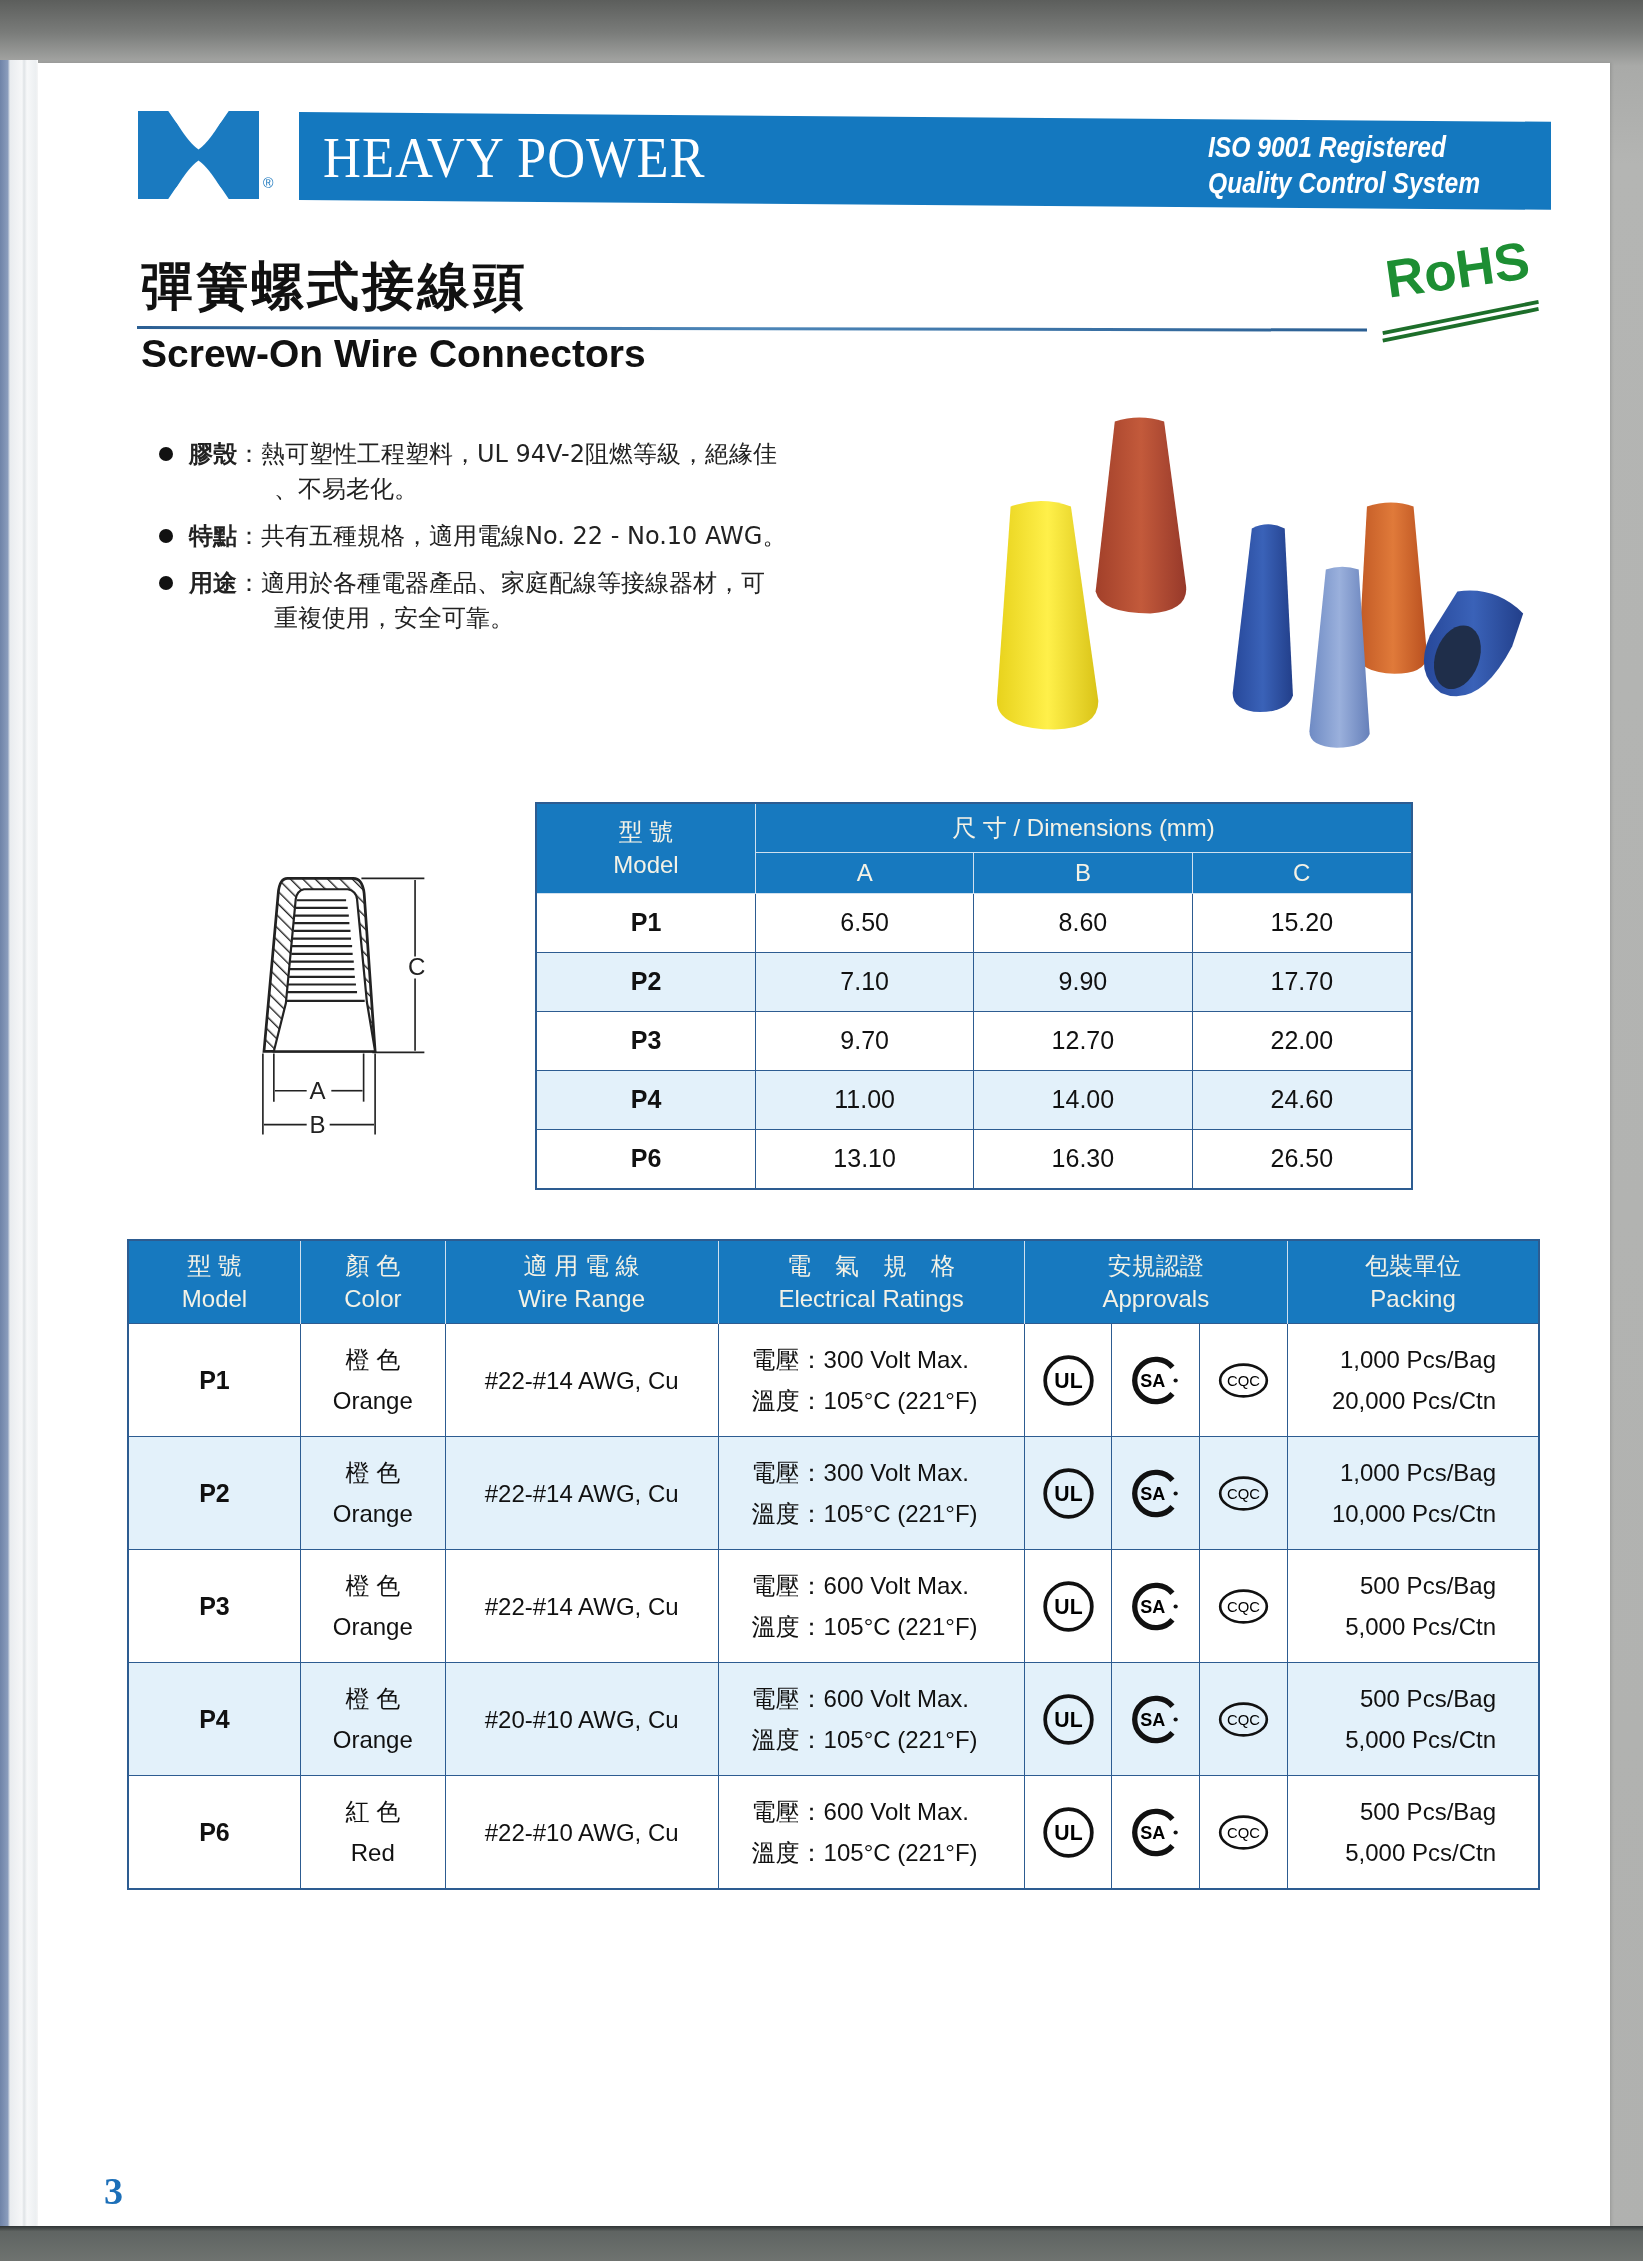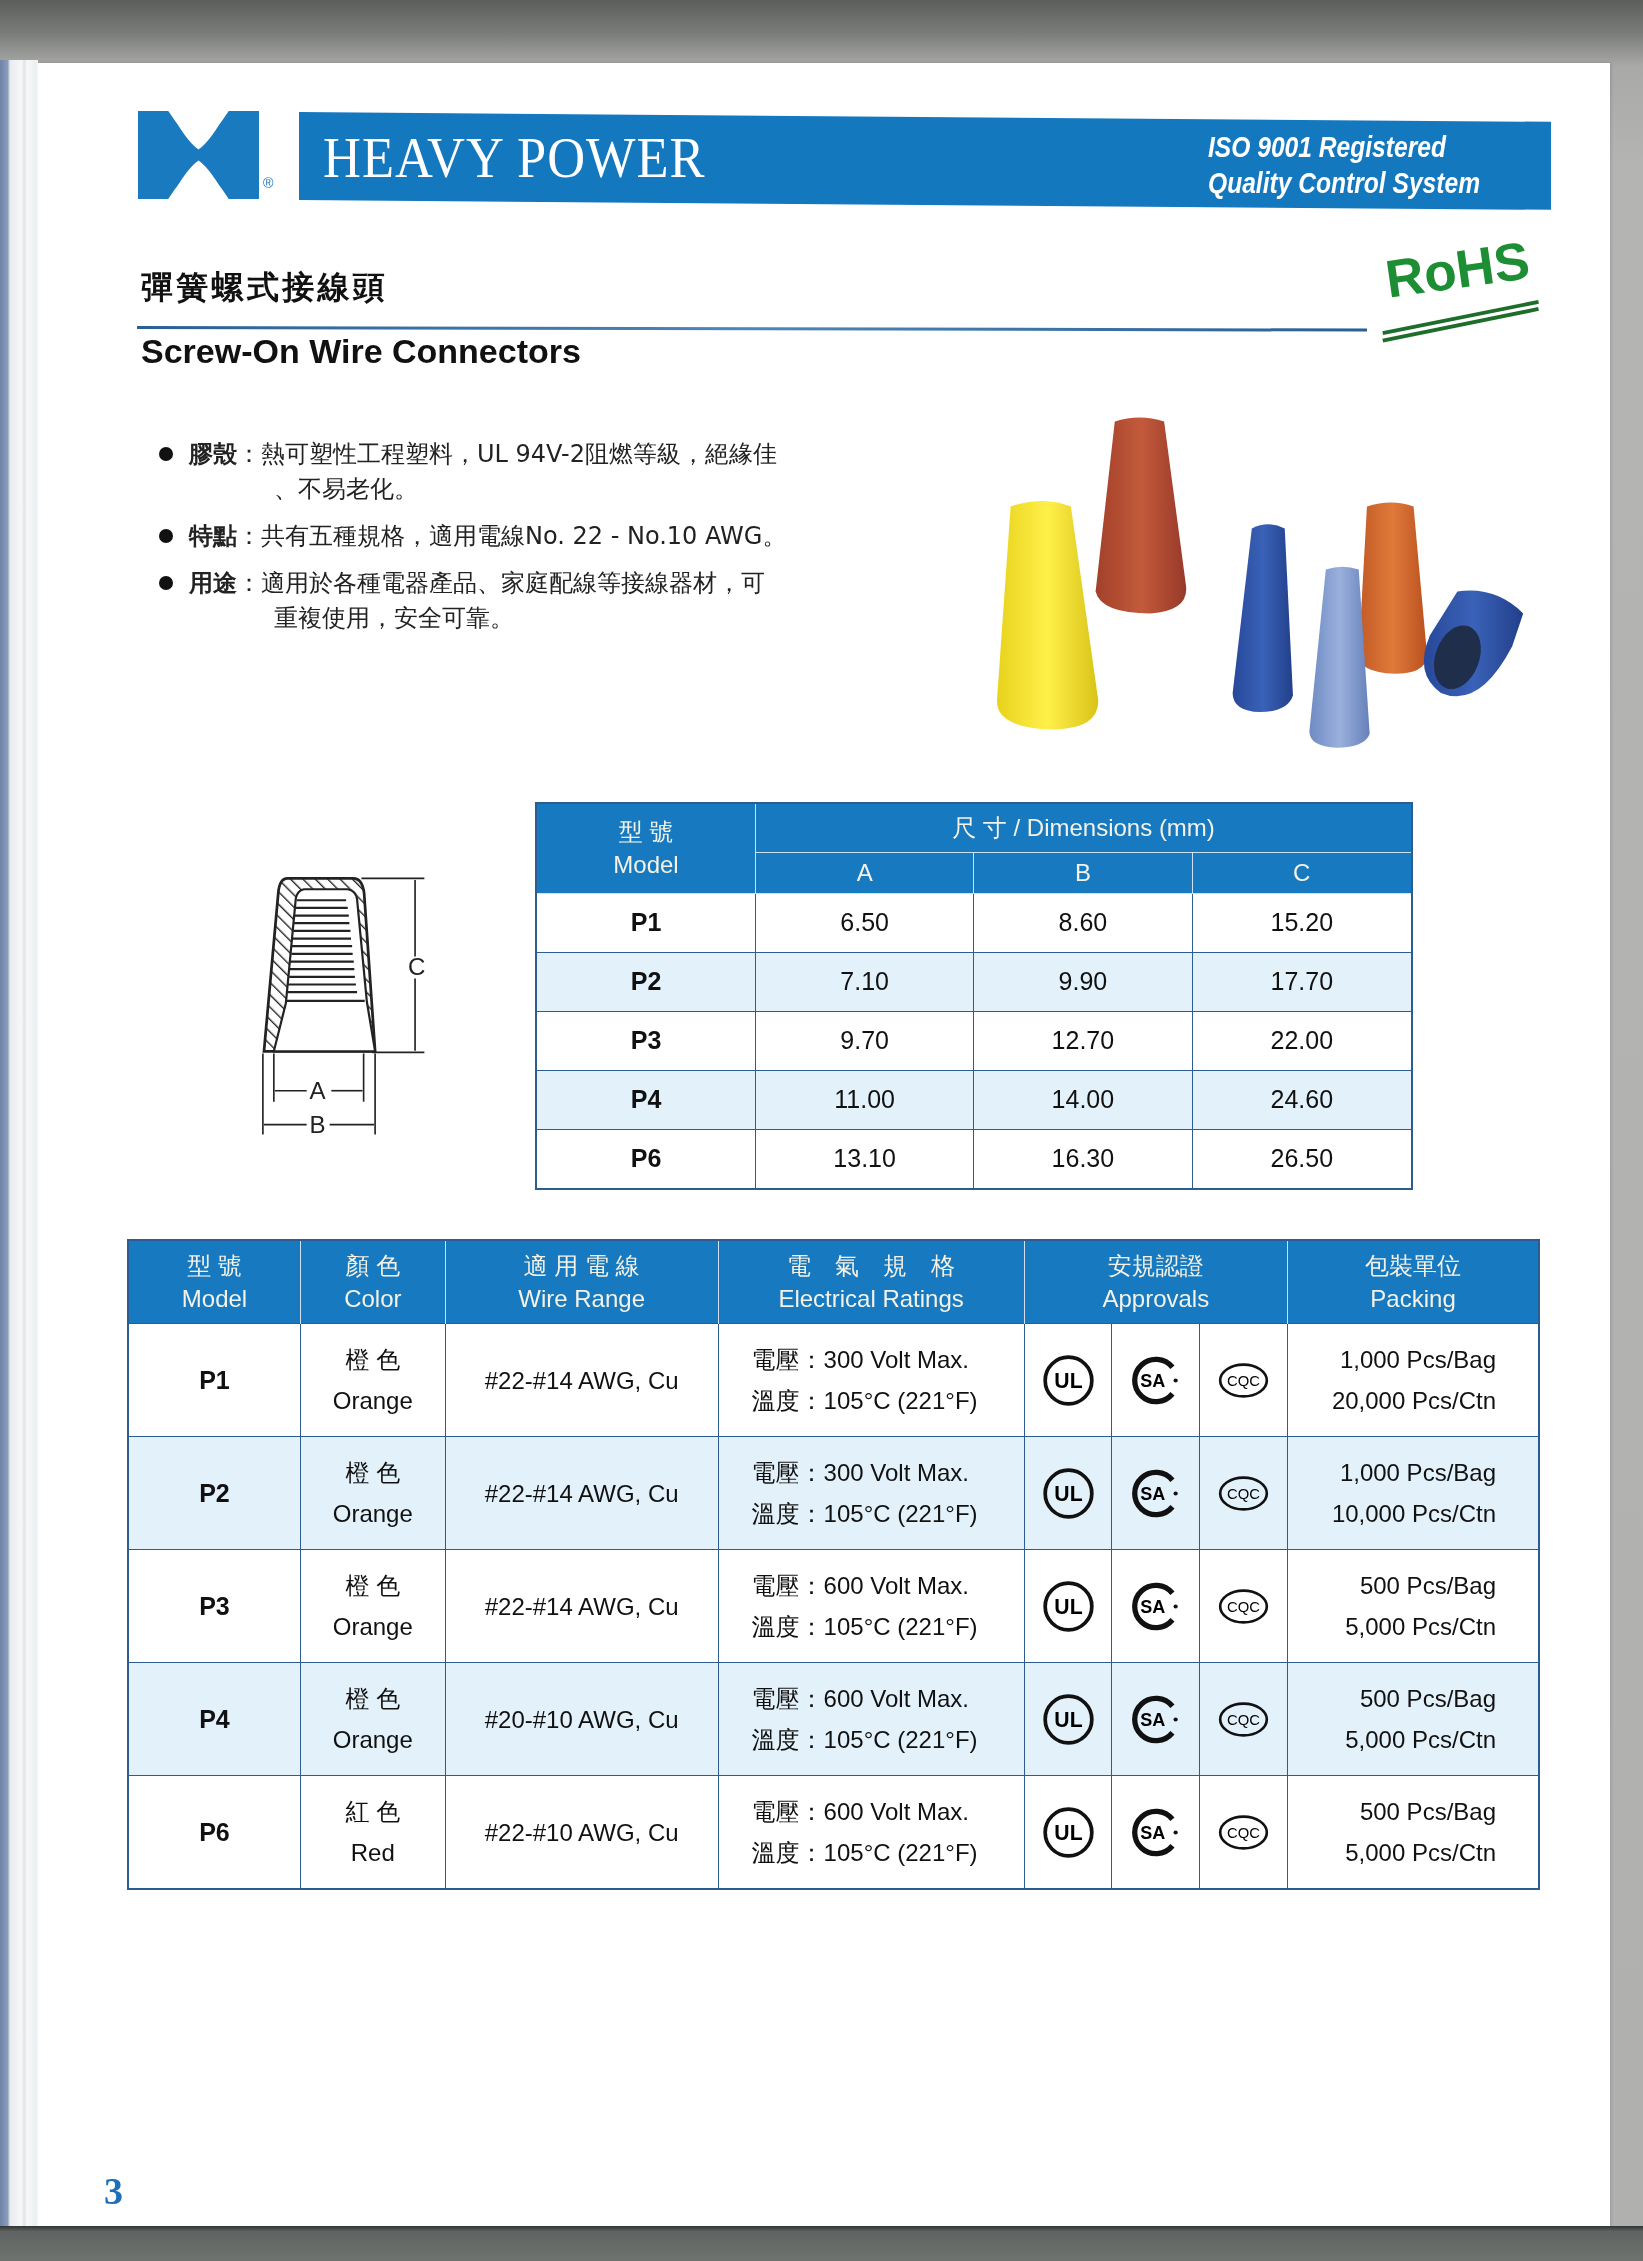--- a/index.html
+++ b/index.html
@@ -39,30 +39,30 @@
     transform: scaleX(0.92); transform-origin: left center;
   }
   .iso {
     position: absolute; left: 1208px; top: 129px; color: #fff; font-weight: bold; font-style: italic;
     font-size: 30px; line-height: 36px;
     transform: scaleX(0.82); transform-origin: left top;
   }
 
   
   .title-zh {
-    position: absolute; left: 141px; top: 266px; font-size: 32px; font-weight: bold; letter-spacing: 3.3px;
+    position: absolute; left: 141px; top: 252px; font-size: 52px; font-weight: bold; letter-spacing: 3.3px;
     font-family: "DejaVu Sans", sans-serif;
   }
   .title-rule {
     position: absolute; left: 137px; top: 326px; width: 1230px; height: 2.7px;
     background: linear-gradient(90deg, #2b5f93, #4d86b8, #2b5f93);
     transform: rotate(0.12deg); transform-origin: left center;
   }
   .title-en {
-    position: absolute; left: 141px; top: 332px; font-size: 34px; font-weight: bold; color: #111;
+    position: absolute; left: 141px; top: 332px; font-size: 39px; font-weight: bold; color: #111;
   }
   .rohs {
     position: absolute; left: 1386px; top: 249px; color: #1d8e33; font-size: 53px; font-weight: bold;
     transform: rotate(-8deg); transform-origin: left center;
   }
   .rohs-lines { position: absolute; left: 1380px; top: 299px; width: 164px; height: 44px; }
 
   
   .features { position: absolute; left: 140px; top: 421px; width: 767px; list-style: none; margin: 16px; padding: 0; }
   .features li {

